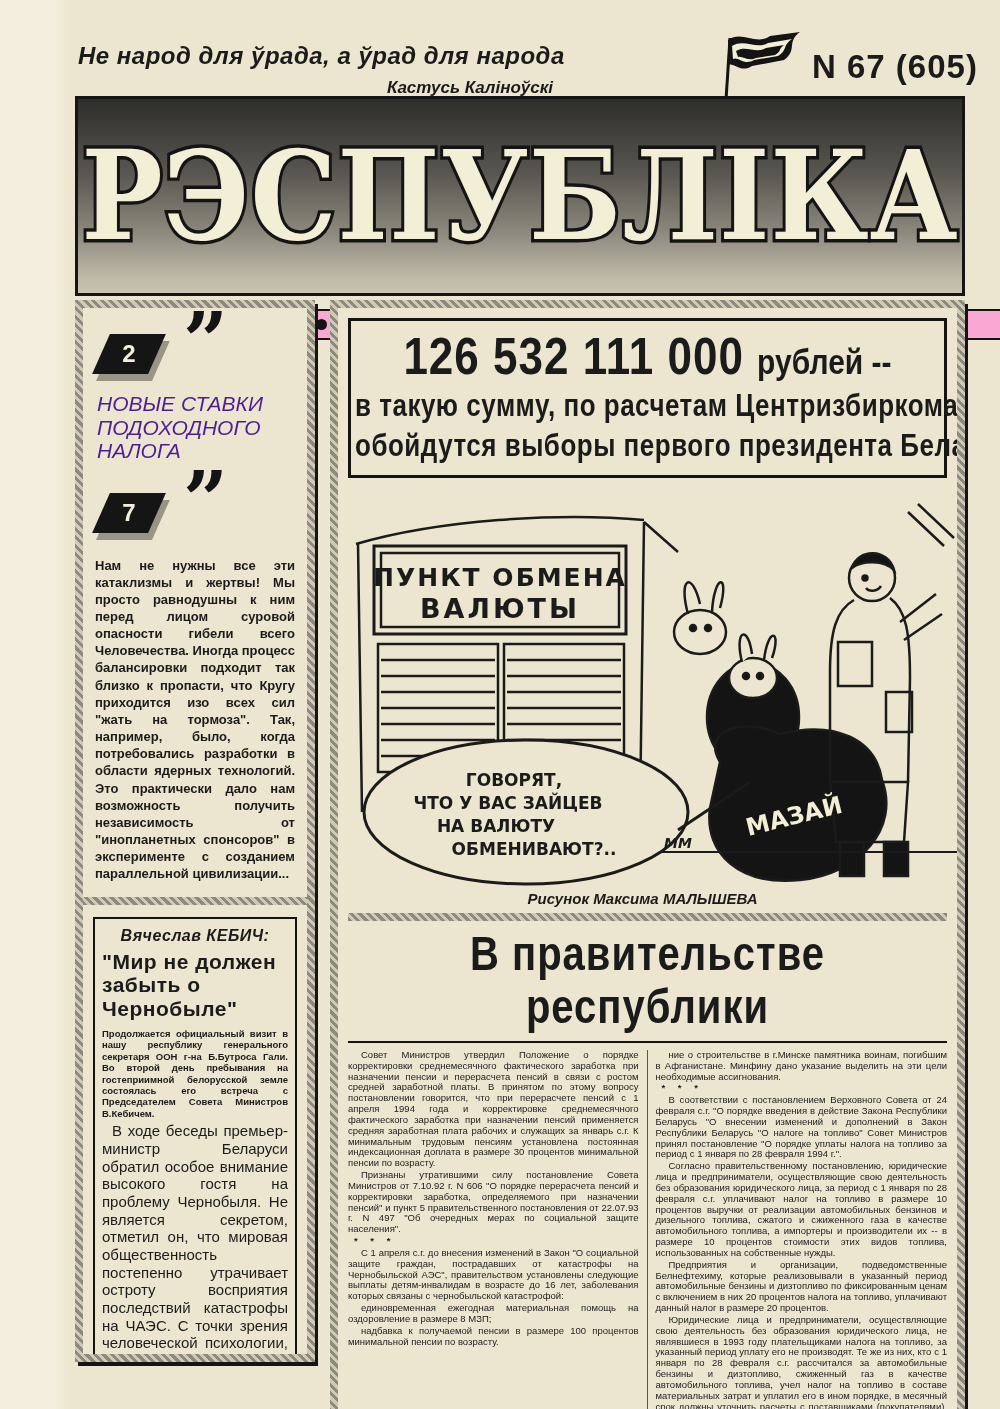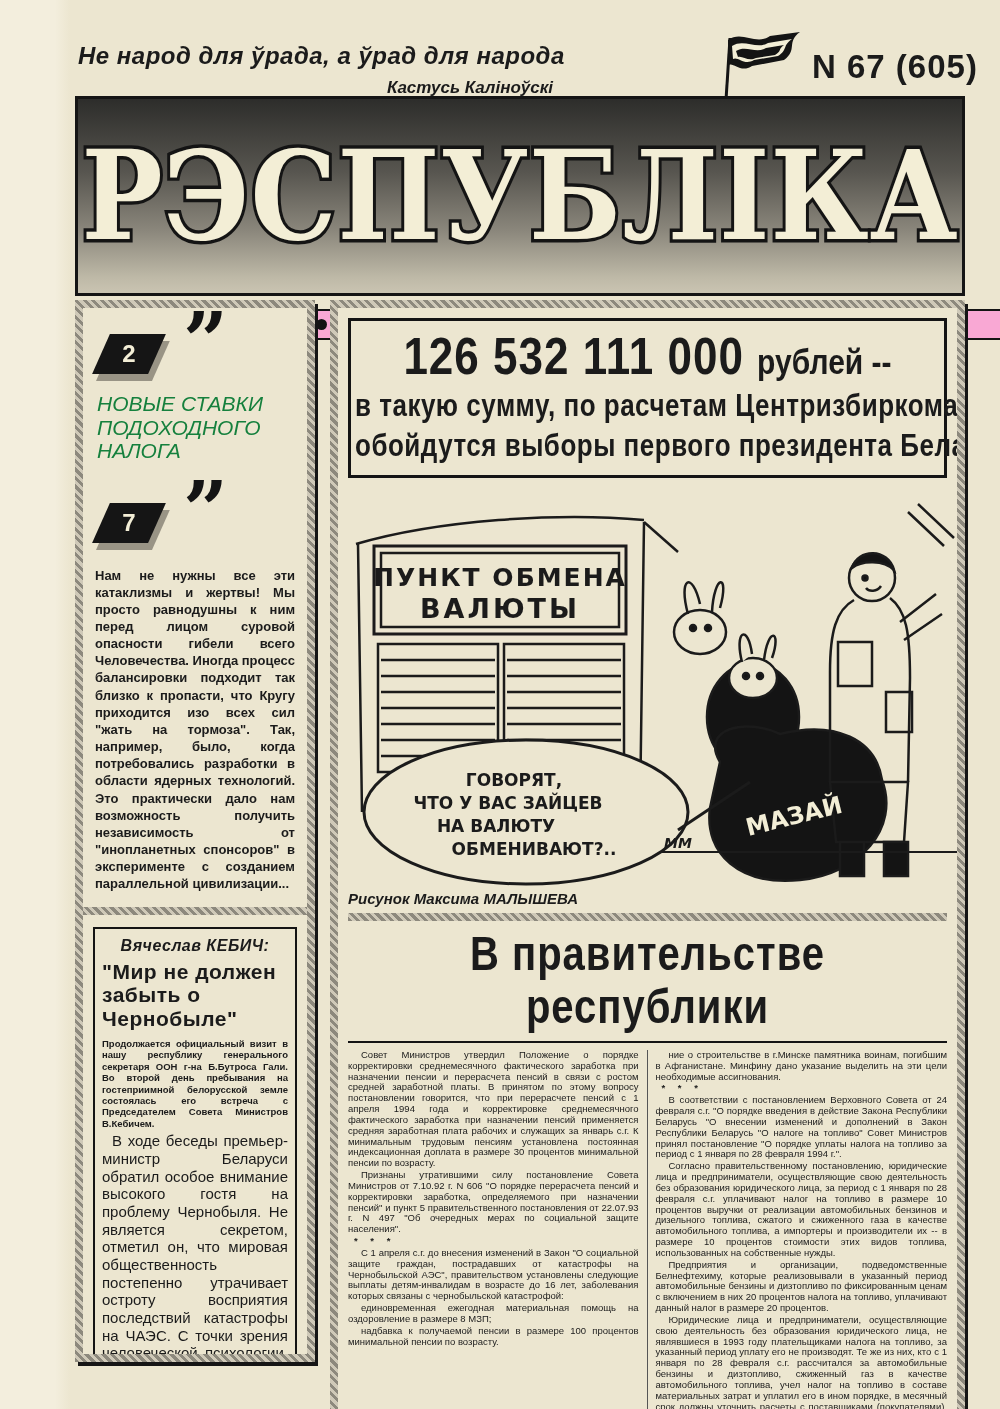--- a/index.html
+++ b/index.html
@@ -43,37 +43,37 @@
     border-image:repeating-linear-gradient(45deg,#8d897d 0 3px,#cfc9b8 3px 6px) 8;
     box-shadow:3px 4px 0 0 #151515;
   }
   .hatchrule{height:8px;background:repeating-linear-gradient(45deg,#8d897d 0 3px,#cfc9b8 3px 6px);}
   
   .sidebar{left:75px;top:300px;width:240px;height:1062px;padding:12px 12px 10px;overflow:hidden;}
   .teaser-row{position:relative;height:64px;}
   .pagemark{position:absolute;left:6px;top:14px;width:56px;height:40px;background:#151515;transform:skewX(-24deg);box-shadow:7px 7px 0 rgba(125,120,108,.75);}
   .pagemark span{display:block;transform:skewX(24deg);color:#f3eed6;font-weight:bold;font-size:24px;text-align:center;line-height:40px;}
   .quoteglyph{position:absolute;left:88px;top:-18px;font-family:"DejaVu Serif",serif;font-weight:bold;font-size:78px;line-height:1;color:#141414;}
-  .teaser-text{font-style:italic;font-size:21px;line-height:1.12;margin:8px 0 26px 2px;color:#15803d;}
+  .teaser-text{font-style:italic;font-size:21px;line-height:1.12;margin:8px 0 16px 2px;color:#4c1d95;}
   .side-quote{font-weight:bold;font-size:13px;line-height:1.32;text-align:justify;margin-top:14px;}
   .side-divider{margin:14px -12px 0;}
   .keb-box{border:2px solid #141414;margin:12px -2px 0;padding:8px 7px;}
   .keb-author{font-weight:bold;font-style:italic;font-size:16px;text-align:center;letter-spacing:.5px;}
   .keb-title{font-weight:bold;font-size:21px;line-height:1.12;margin:5px 0 8px;letter-spacing:.5px;}
   .keb-lead{font-weight:bold;font-size:9.5px;line-height:1.2;text-align:justify;margin:0 0 3px;}
   .keb-box p.body{font-size:15px;line-height:1.18;text-align:justify;text-indent:10px;margin:0;}
   
   .main{left:330px;top:300px;width:635px;height:1358px;padding:10px 10px 8px;overflow:hidden;}
   .headline-box{border:3px solid #141414;padding:8px 4px 14px;text-align:center;}
   .hl{font-weight:bold;transform:scaleY(1.18);transform-origin:center;white-space:nowrap;}
   .hl1{font-size:44px;letter-spacing:1px;margin-top:2px;}
   .hl1 .unit{font-size:30px;letter-spacing:0;}
   .hl2,.hl3{font-size:26px;margin-top:9px;letter-spacing:.5px;}
   .cartoon{position:relative;height:408px;margin-top:4px;}
-  .credit{text-align:left;font-weight:bold;font-style:italic;font-size:15px;padding:0 10px 6px 0;}
+  .credit{text-align:center;font-weight:bold;font-style:italic;font-size:15px;padding:0 10px 6px 0;}
   .section-title{text-align:center;font-weight:bold;font-size:40px;letter-spacing:1px;transform:scaleY(1.18);padding:14px 0 10px;}
   .gov-columns{display:flex;border-top:2px solid #141414;padding-top:7px;margin-top:6px;}
   .gcol{width:50%;box-sizing:border-box;font-size:9.5px;line-height:1.14;text-align:justify;}
   .gcol-left{padding-right:8px;border-right:1px solid #555;}
   .gcol-right{padding-left:8px;}
   .gcol p{margin:0 0 1px;text-indent:13px;}
   .gcol p.stars{text-indent:6px;letter-spacing:5px;font-weight:bold;margin:1px 0;}
   svg text{font-family:"DejaVu Sans",sans-serif;}
 </style>
 </head>

